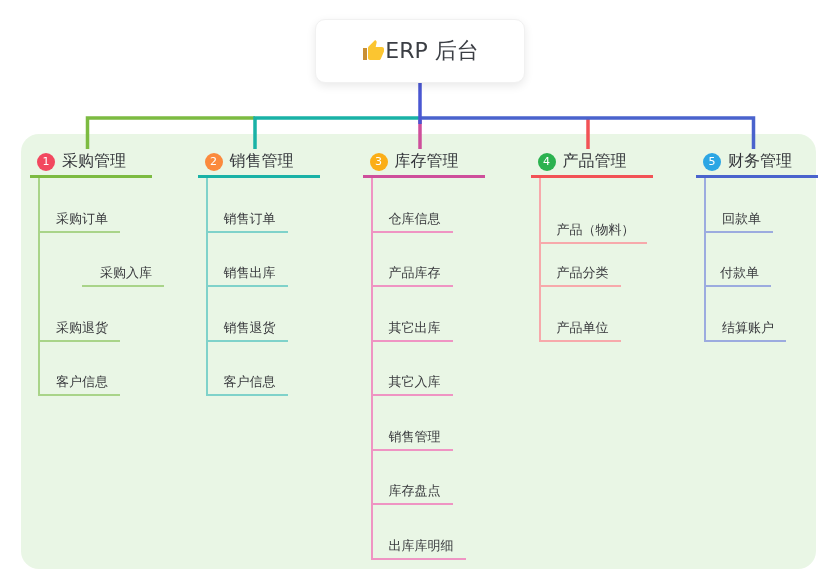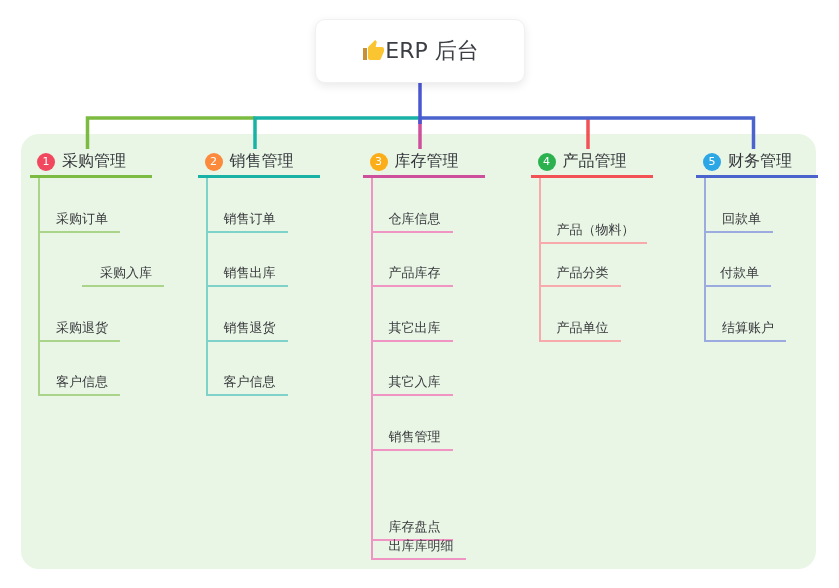--- a/index.html
+++ b/index.html
@@ -76,21 +76,21 @@
         <div class="branch-title" style="left: 362.5px; top: 148px; border-bottom-color: rgb(206, 79, 155);">
           <span class="badge" style="background: rgb(251, 174, 23);">3</span>
           <span>库存管理</span>
         </div>
         <div class="vline" style="background: rgb(239, 148, 195); left: 370.5px; top: 178px; height: 381.5px;"></div>
         <div class="child" style="left: 370.5px; top: 206.5px; border-bottom-color: rgb(239, 148, 195);"><span>仓库信息</span></div>
         <div class="child" style="left: 370.5px; top: 261px; border-bottom-color: rgb(239, 148, 195);"><span>产品库存</span></div>
         <div class="child" style="left: 370.5px; top: 315.5px; border-bottom-color: rgb(239, 148, 195);"><span>其它出库</span></div>
         <div class="child" style="left: 370.5px; top: 370px; border-bottom-color: rgb(239, 148, 195);"><span>其它入库</span></div>
         <div class="child" style="left: 370.5px; top: 424.5px; border-bottom-color: rgb(239, 148, 195);"><span>销售管理</span></div>
-        <div class="child" style="left: 370.5px; top: 479px; border-bottom-color: rgb(239, 148, 195); margin-top: 36px;"><span>库存盘点</span></div>
+        <div class="child" style="left: 370.5px; top: 479px; border-bottom-color: rgb(239, 148, 195);"><span>库存盘点</span></div>
         <div class="child" style="left: 370.5px; top: 533.5px; border-bottom-color: rgb(239, 148, 195);"><span>出库库明细</span></div>
       </div>
       <div class="col">
         <div class="branch-title" style="left: 530.5px; top: 148px; border-bottom-color: rgb(242, 82, 86);">
           <span class="badge" style="background: rgb(43, 178, 79);">4</span>
           <span>产品管理</span>
         </div>
         <div class="vline" style="background: rgb(247, 169, 171); left: 538.5px; top: 178px; height: 163.5px;"></div>
         <div class="child" style="left: 538.5px; top: 206.5px; border-bottom-color: rgb(247, 169, 171); margin-top: 11px;"><span>产品（物料）</span></div>
         <div class="child" style="left: 538.5px; top: 261px; border-bottom-color: rgb(247, 169, 171);"><span>产品分类</span></div>

